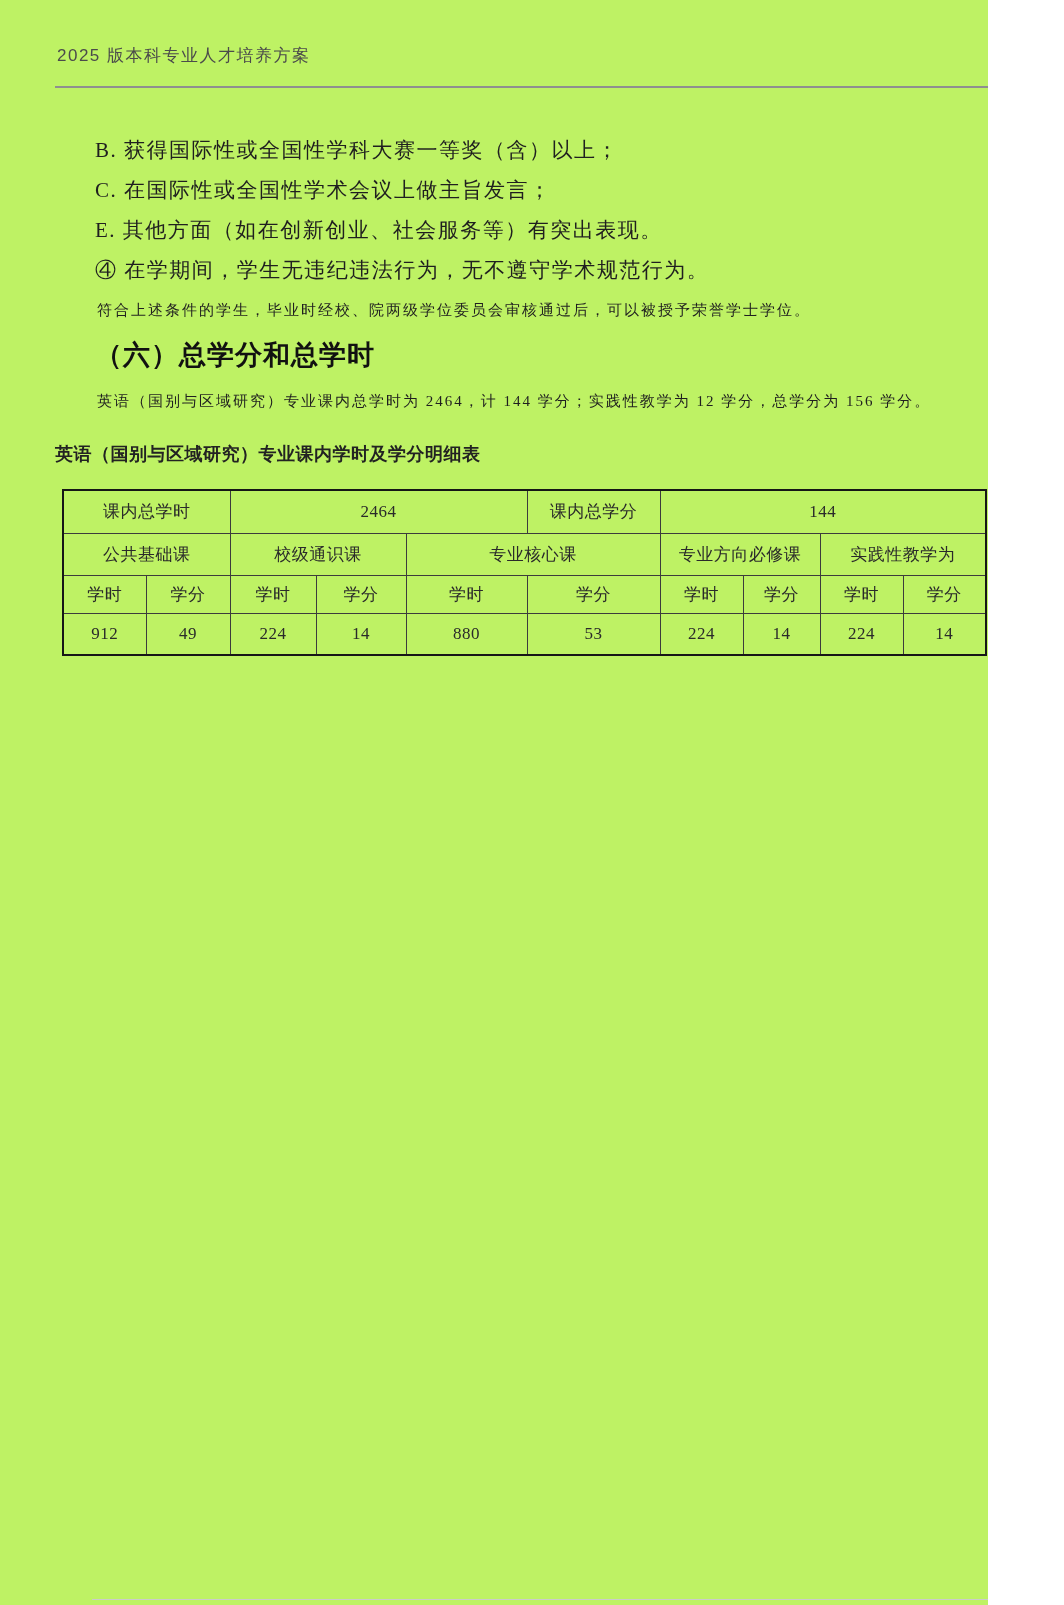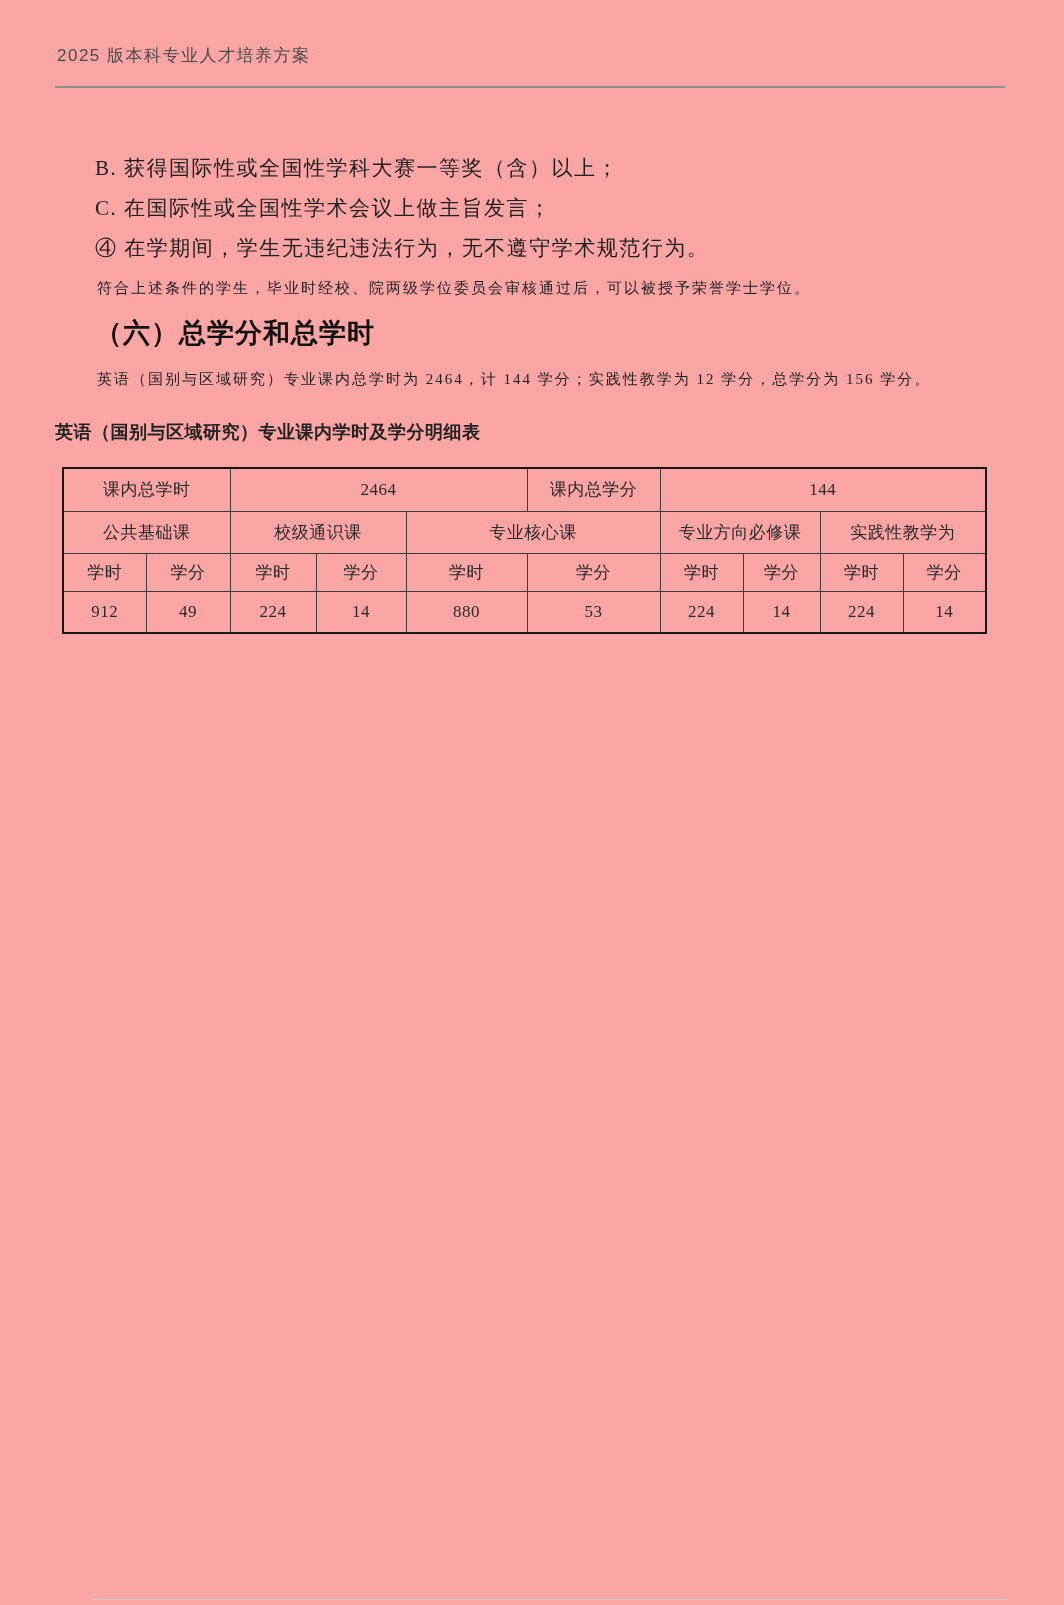--- a/index.html
+++ b/index.html
@@ -1,36 +1,36 @@
 <!DOCTYPE html>
 <html><head>
 <meta charset="utf-8">
 <style>
   html,body{margin:0;padding:0;background:#ffffff;}
   .page{
     position:relative;
-    width:1064px;height:1605px;
-    background:#fca5a5;
+    width:988px;height:1605px;
+    background:#bef264;
     font-family:"Liberation Serif", serif;
     color:#1f1f1f;
     overflow:hidden;
   }
   
   .header-title{
     position:absolute;left:57px;top:44px;
     font-family:"Liberation Sans", sans-serif;
     font-size:17px;letter-spacing:1.5px;color:#4b4b4b;
   }
   .header-rule{
     position:absolute;left:55px;top:86px;
     width:950px;height:2px;background:#8f8f8f;
   }
   
   .content{
-    position:absolute;left:55px;top:148px;width:950px;
+    position:absolute;left:55px;top:130px;width:950px;
   }
   .criteria-item{
     padding-left:40px;
     line-height:40px;font-size:21px;letter-spacing:1.5px;
     white-space:nowrap;
   }
   .para{
     margin:0;text-indent:42px;text-align:justify;
     line-height:40px;font-size:15px;letter-spacing:2px;
   }
@@ -79,20 +79,21 @@
 <body>
 
 <div class="page">
 
   <div class="header-title">2025 版本科专业人才培养方案</div>
   <div class="header-rule"></div>
 
   <div class="content">
     <div class="criteria-item">B. 获得国际性或全国性学科大赛一等奖（含）以上；</div>
     <div class="criteria-item">C. 在国际性或全国性学术会议上做主旨发言；</div>
+    <div class="criteria-item">E. 其他方面（如在创新创业、社会服务等）有突出表现。</div>
     <div class="criteria-item">④ 在学期间，学生无违纪违法行为，无不遵守学术规范行为。</div>
 
     <p class="para">符合上述条件的学生，毕业时经校、院两级学位委员会审核通过后，可以被授予荣誉学士学位。</p>
 
     <h2 class="section-heading">（六）总学分和总学时</h2>
 
     <p class="para para2">英语（国别与区域研究）专业课内总学时为 2464，计 144 学分；实践性教学为 12 学分，总学分为 156 学分。</p>
 
     <div class="table-title">英语（国别与区域研究）专业课内学时及学分明细表</div>
 

